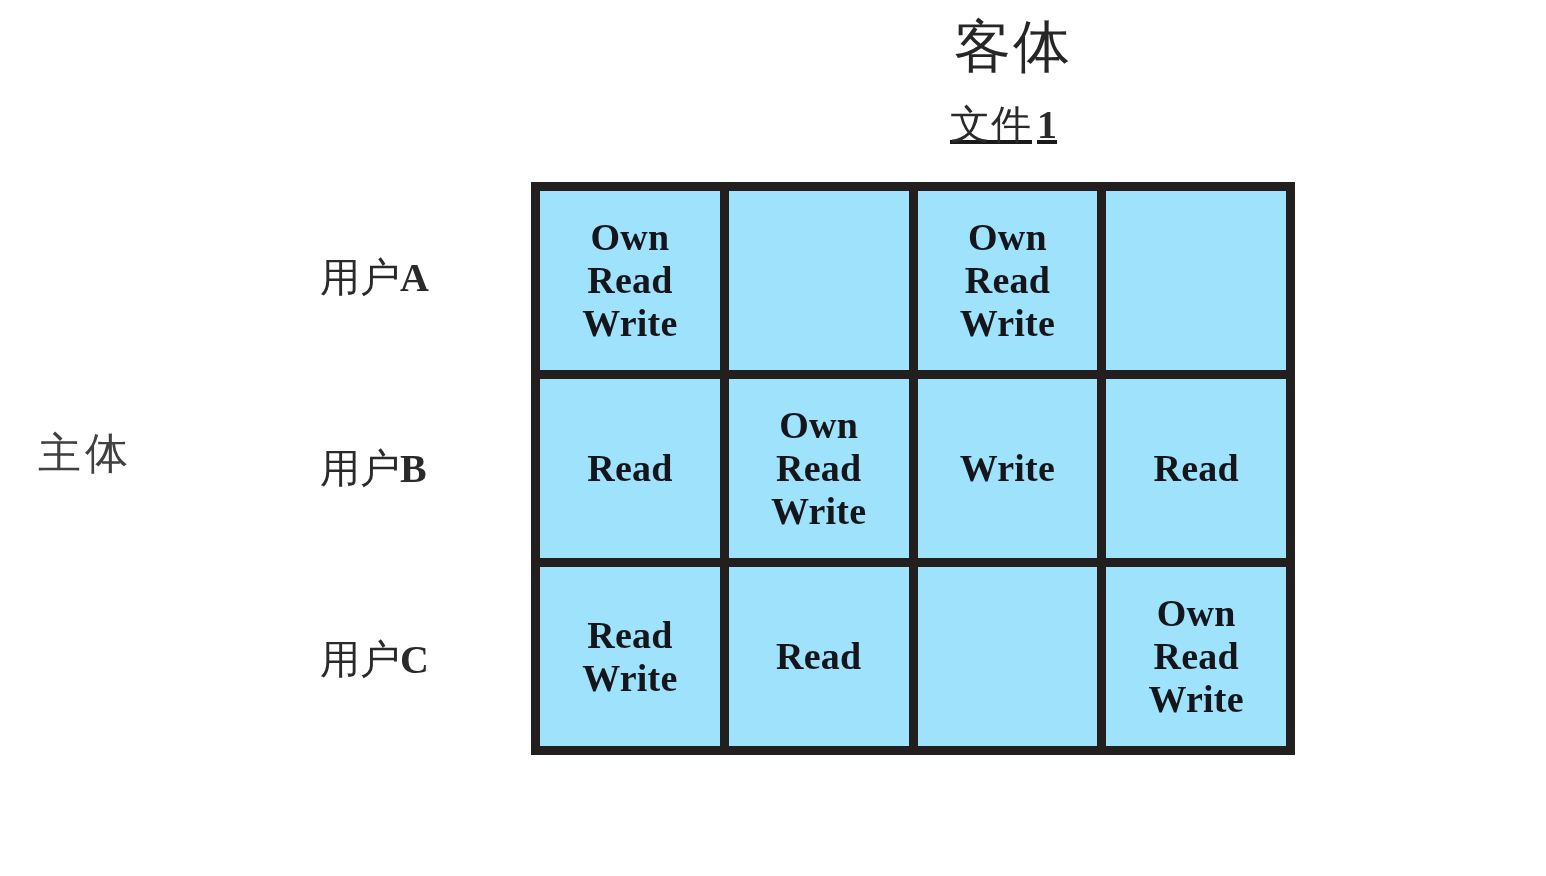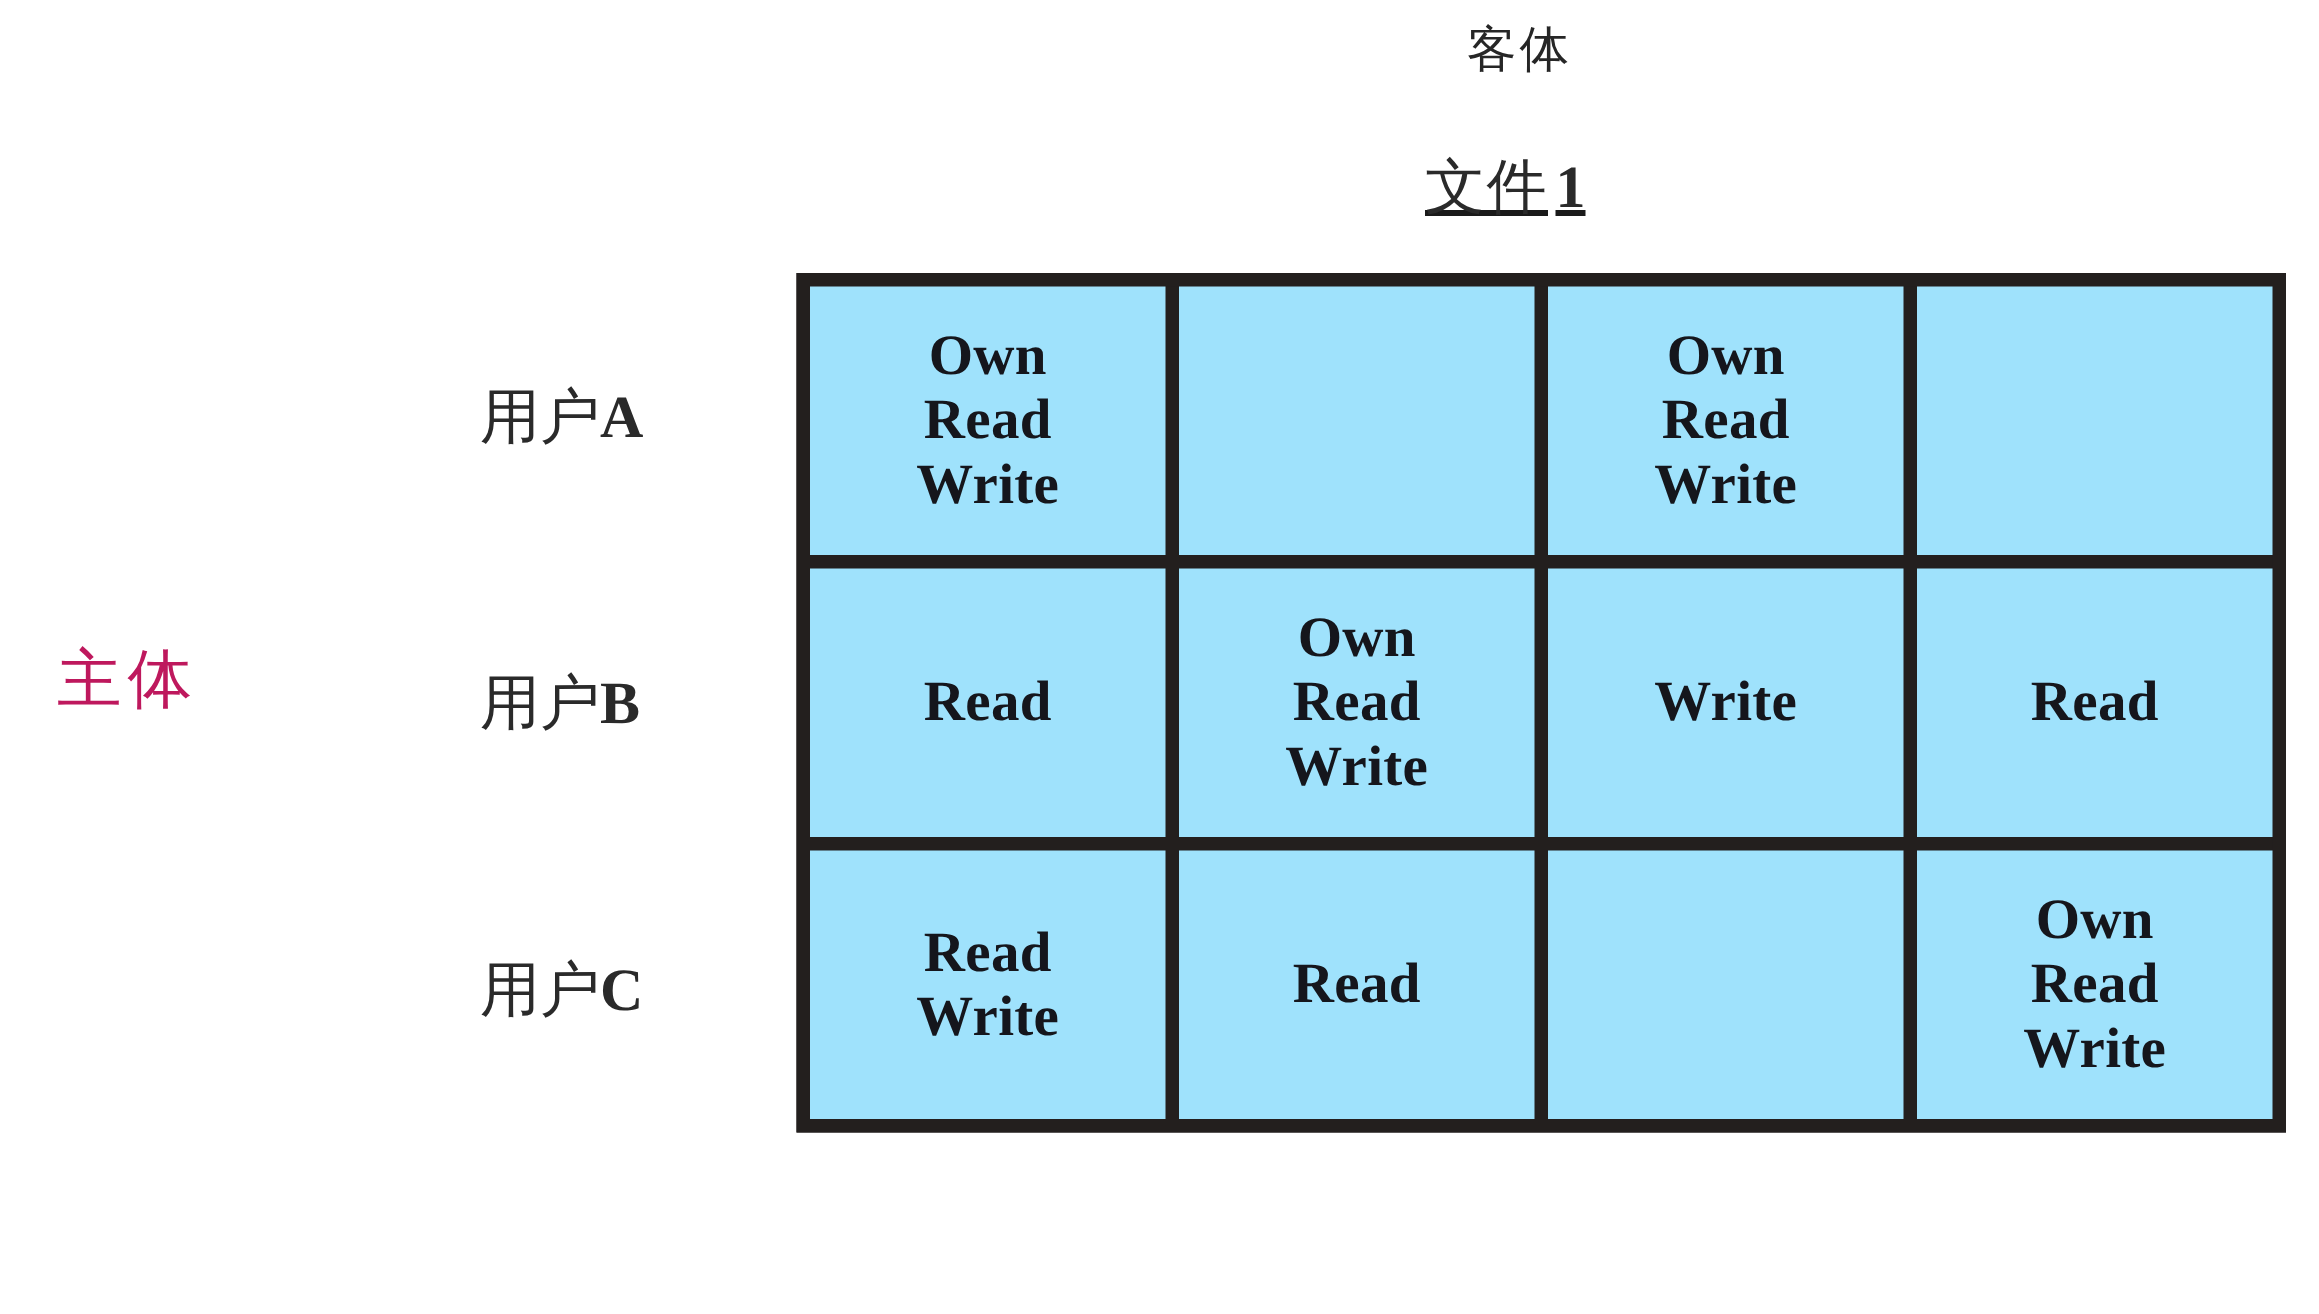--- a/index.html
+++ b/index.html
@@ -22,41 +22,41 @@
     inset: 0;
   }
 
   
   .object-axis-title {
     position: absolute;
     left: 0;
     top: 18px;
     width: 1546px;
     text-align: center;
-    font-size: 33px;
+    font-size: 57px;
     line-height: 1;
     letter-spacing: 2px;
     color: #262626;
     font-family: "Liberation Serif", "DejaVu Serif", serif;
   }
   
   .object-axis-title > span {
     position: relative;
     left: 240px;
   }
 
   
   .subject-axis-title {
     position: absolute;
     left: 38px;
     top: 432px;
     font-size: 43px;
     line-height: 1;
     letter-spacing: 4px;
-    color: #be185d;
+    color: #404040;
   }
 
   
   .col-headers {
     position: absolute;
     left: 531px;
     top: 103px;
     width: 945px;
     height: 62px;
     display: flex;
@@ -100,21 +100,21 @@
   }
   .row-header .letter {
     font-weight: bold;
   }
 
   
   .matrix {
     position: absolute;
     left: 531px;
     top: 182px;
-    width: 993px;
+    width: 764px;
     height: 573px;
     box-sizing: border-box;
     background: #231f1e;
     border: 9px solid #231f1e;
     display: grid;
     grid-template-columns: repeat(4, 1fr);
     grid-template-rows: repeat(3, 1fr);
     gap: 9px;
   }
   .cell {

